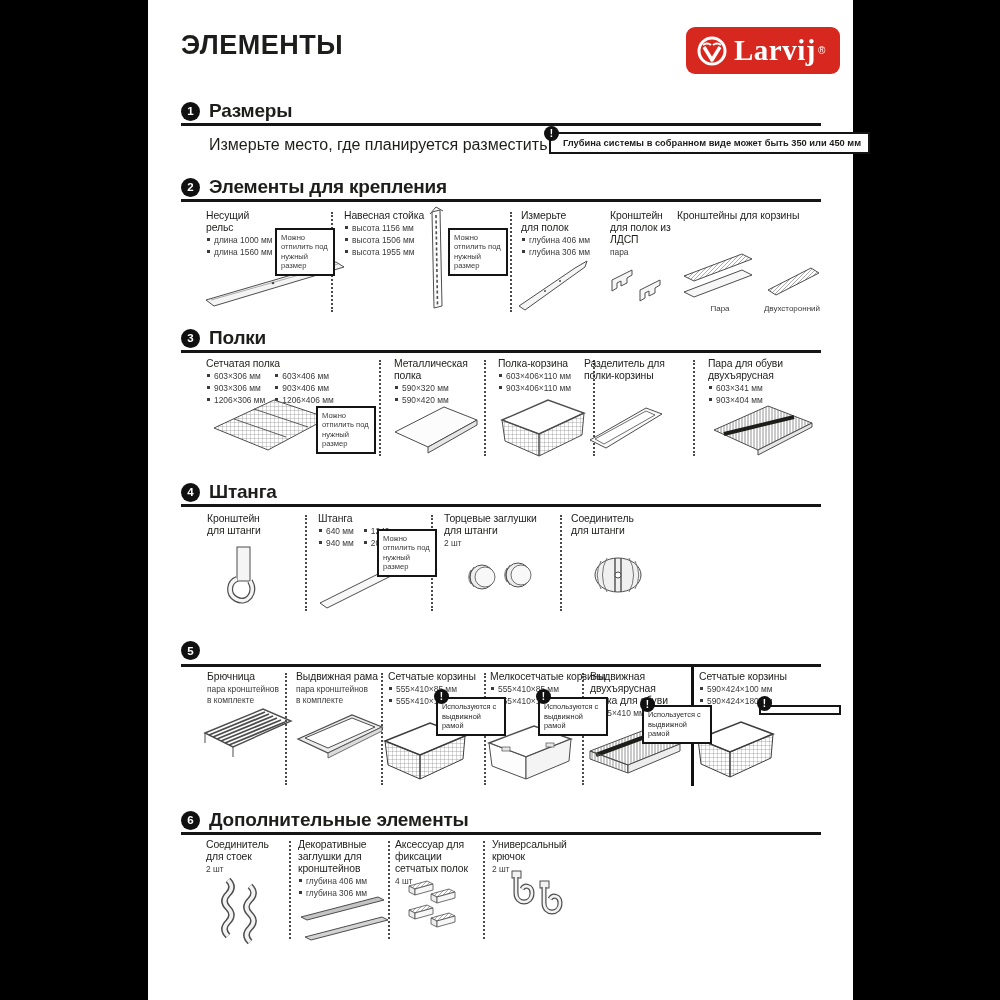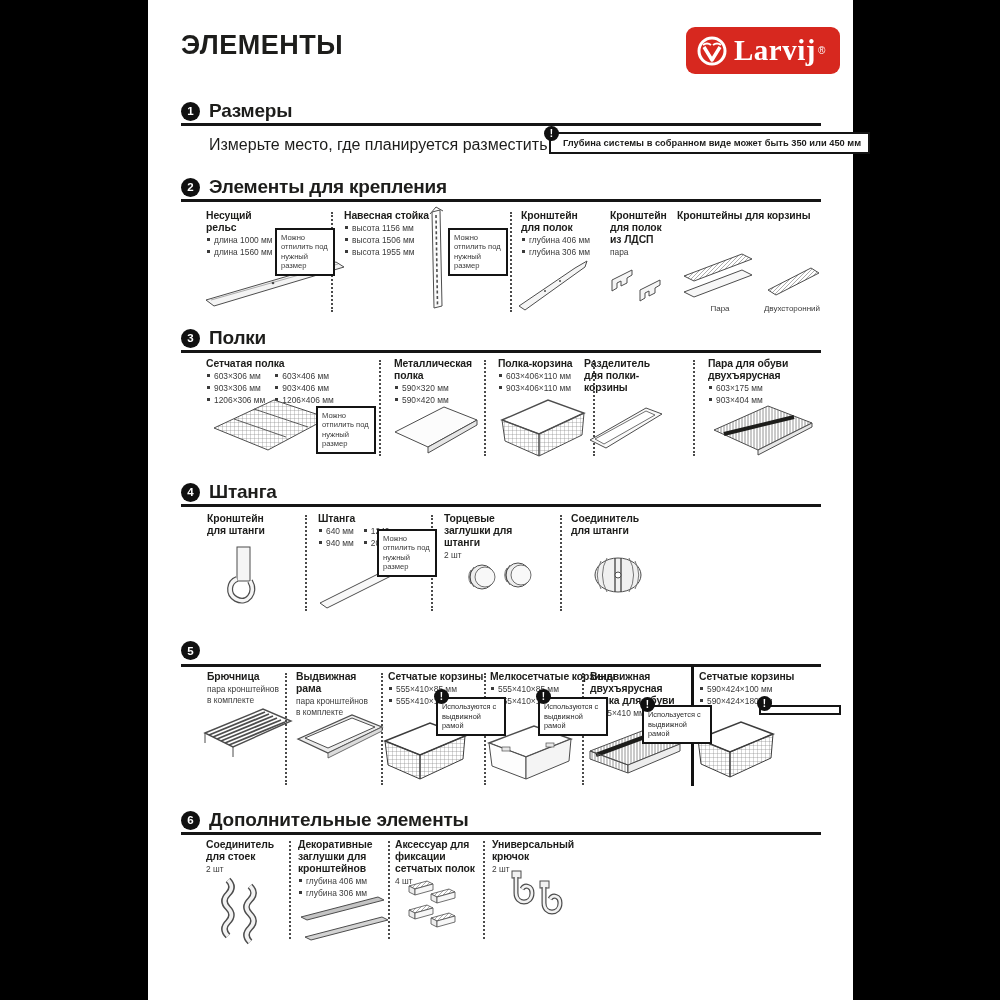--- a/index.html
+++ b/index.html
@@ -13,21 +13,21 @@
   .logo-text{font-family:"Liberation Serif","DejaVu Serif",serif;font-weight:700;font-size:29px;
              color:#fff;margin-left:5px;letter-spacing:.5px;}
   .logo-reg{color:#fff;font-size:10px;vertical-align:super;margin-left:2px;font-family:"Liberation Sans",sans-serif;}
   .hdr{position:absolute;left:0;display:flex;align-items:center;gap:9px;}
   .num{width:19px;height:19px;border-radius:50%;background:#101010;color:#fff;font-size:11.5px;
        font-weight:700;display:flex;align-items:center;justify-content:center;}
   .htitle{font-size:19px;font-weight:800;letter-spacing:-.2px;}
   .rule{position:absolute;left:0;width:640px;height:3px;background:#151515;}
   .row{position:absolute;left:0;width:640px;}
   .it{position:absolute;top:0;}
-  .t{font-weight:700;font-size:10.4px;line-height:1.16;letter-spacing:-.1px;}
+  .t{font-weight:400;font-size:10.4px;line-height:1.16;letter-spacing:-.1px;}
   .d{font-size:8.4px;color:#3a3a3a;line-height:1.45;padding-left:8px;position:relative;}
   .d::before{content:"";position:absolute;left:1px;top:4px;width:3px;height:3px;background:#3a3a3a;}
   .sub{font-size:8.4px;color:#3a3a3a;line-height:1.25;margin-top:1px;}
   .cols{display:flex;gap:9px;}
   .sep{position:absolute;width:0;border-left:2px dotted #4a4a4a;}
   .sepS{position:absolute;width:3px;background:#111;}
   .sawbox{position:absolute;border:2px solid #141414;background:#fff;width:48px;padding:3px 4px;
           font-size:7.6px;line-height:1.25;color:#3a3a3a;z-index:3;}
   .alert{position:absolute;border:2px solid #141414;background:#fff;padding:4px 7px 4px 12px;
          font-size:9.3px;font-weight:700;white-space:nowrap;z-index:3;}
@@ -113,21 +113,21 @@
           <div class="d">высота 1955 мм</div>
           <svg class="art" style="left:82px;top:-4px" width="22" height="106" viewBox="0 0 22 106">
             <polyline points="4,8 10,1 17,5" fill="none" stroke="#4d4d4d"></polyline>
             <polygon points="6,6 14,4 16,100 8,102" fill="#fbfbfb" stroke="#4d4d4d"></polygon>
             <line x1="10" y1="9" x2="11.5" y2="99" stroke="#4d4d4d" stroke-width="1.6" stroke-dasharray="3 2.4"></line>
           </svg>
         </div>
         <div class="sawbox" style="left:267px;top:18px">Можно отпилить под нужный размер</div>
 
         <div class="it" style="left:340px;width:85px">
-          <div class="t" style="width:62px">Кронштейн для полок</div>
+          <div class="t" style="width:62px">Измерьте для полок</div>
           <div class="d">глубина 406 мм</div>
           <div class="d">глубина 306 мм</div>
           <svg class="art" style="left:-6px;top:44px" width="78" height="58" viewBox="0 0 78 58">
             <polygon points="4,52 60,14 72,7 70,13 63,18 10,56" fill="#f5f5f5" stroke="#4d4d4d"></polygon>
             <circle cx="30" cy="37" r="1" fill="#4d4d4d"></circle>
               <circle cx="45" cy="27" r="1" fill="#4d4d4d"></circle>
           </svg>
         </div>
 
         <div class="it" style="left:429px;width:74px">
@@ -211,21 +211,21 @@
         <div class="it" style="left:403px;width:84px">
           <div class="t" style="width:84px">Разделитель для полки-корзины</div>
           <svg class="art" style="left:0;top:40px" width="84" height="58" viewBox="0 0 84 58">
             <polygon points="6,42 62,10 78,16 22,50" fill="#fafafa" stroke="#4d4d4d"></polygon>
             <polygon points="11,41 62,13 71,17 20,46" fill="#fff" stroke="#4d4d4d" stroke-width="0.8"></polygon>
           </svg>
         </div>
 
         <div class="it" style="left:527px;width:112px">
           <div class="t" style="width:95px">Пара для обуви двухъярусная</div>
-          <div class="d">603×175 мм</div>
+          <div class="d">603×341 мм</div>
           <div class="d">903×404 мм</div>
           <svg class="art" style="left:0;top:42px" width="110" height="58" viewBox="0 0 110 58">
             <polygon points="6,30 60,6 104,23 50,50" fill="url(#pv)" stroke="#4d4d4d"></polygon>
             <line x1="16" y1="34" x2="86" y2="17" stroke="#1d1d1b" stroke-width="4"></line>
             <polygon points="50,50 104,23 104,27 50,55" fill="#e8e8e8" stroke="#4d4d4d"></polygon>
           </svg>
         </div>
       </div>
 
       <div class="hdr" style="top:481px">

